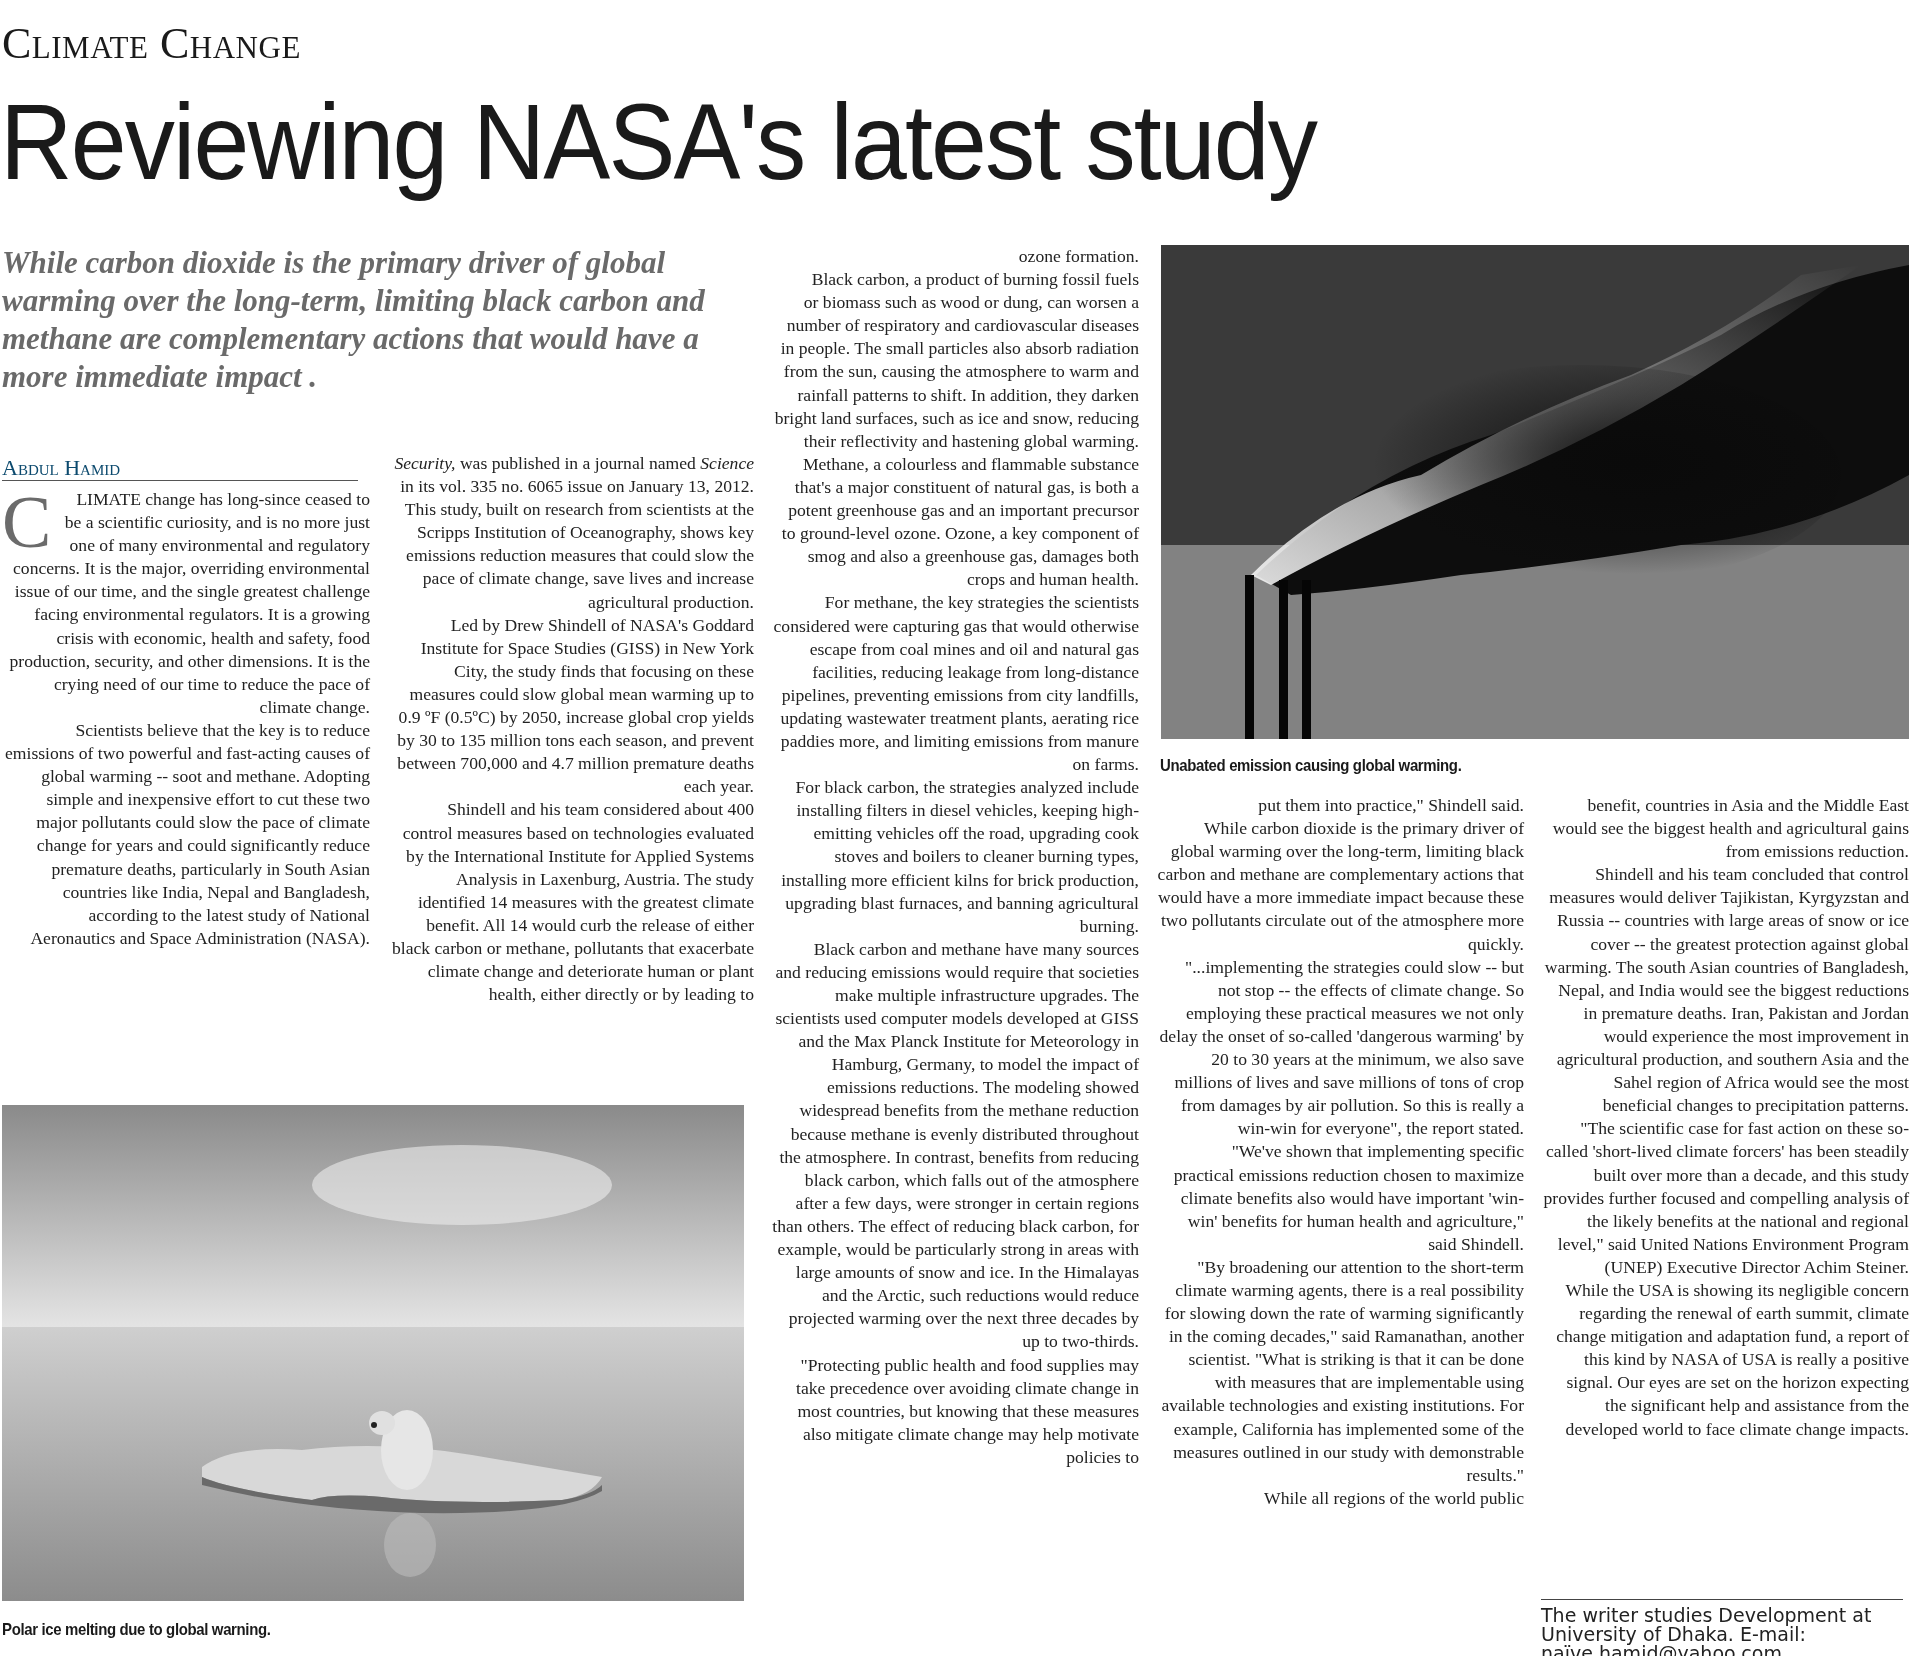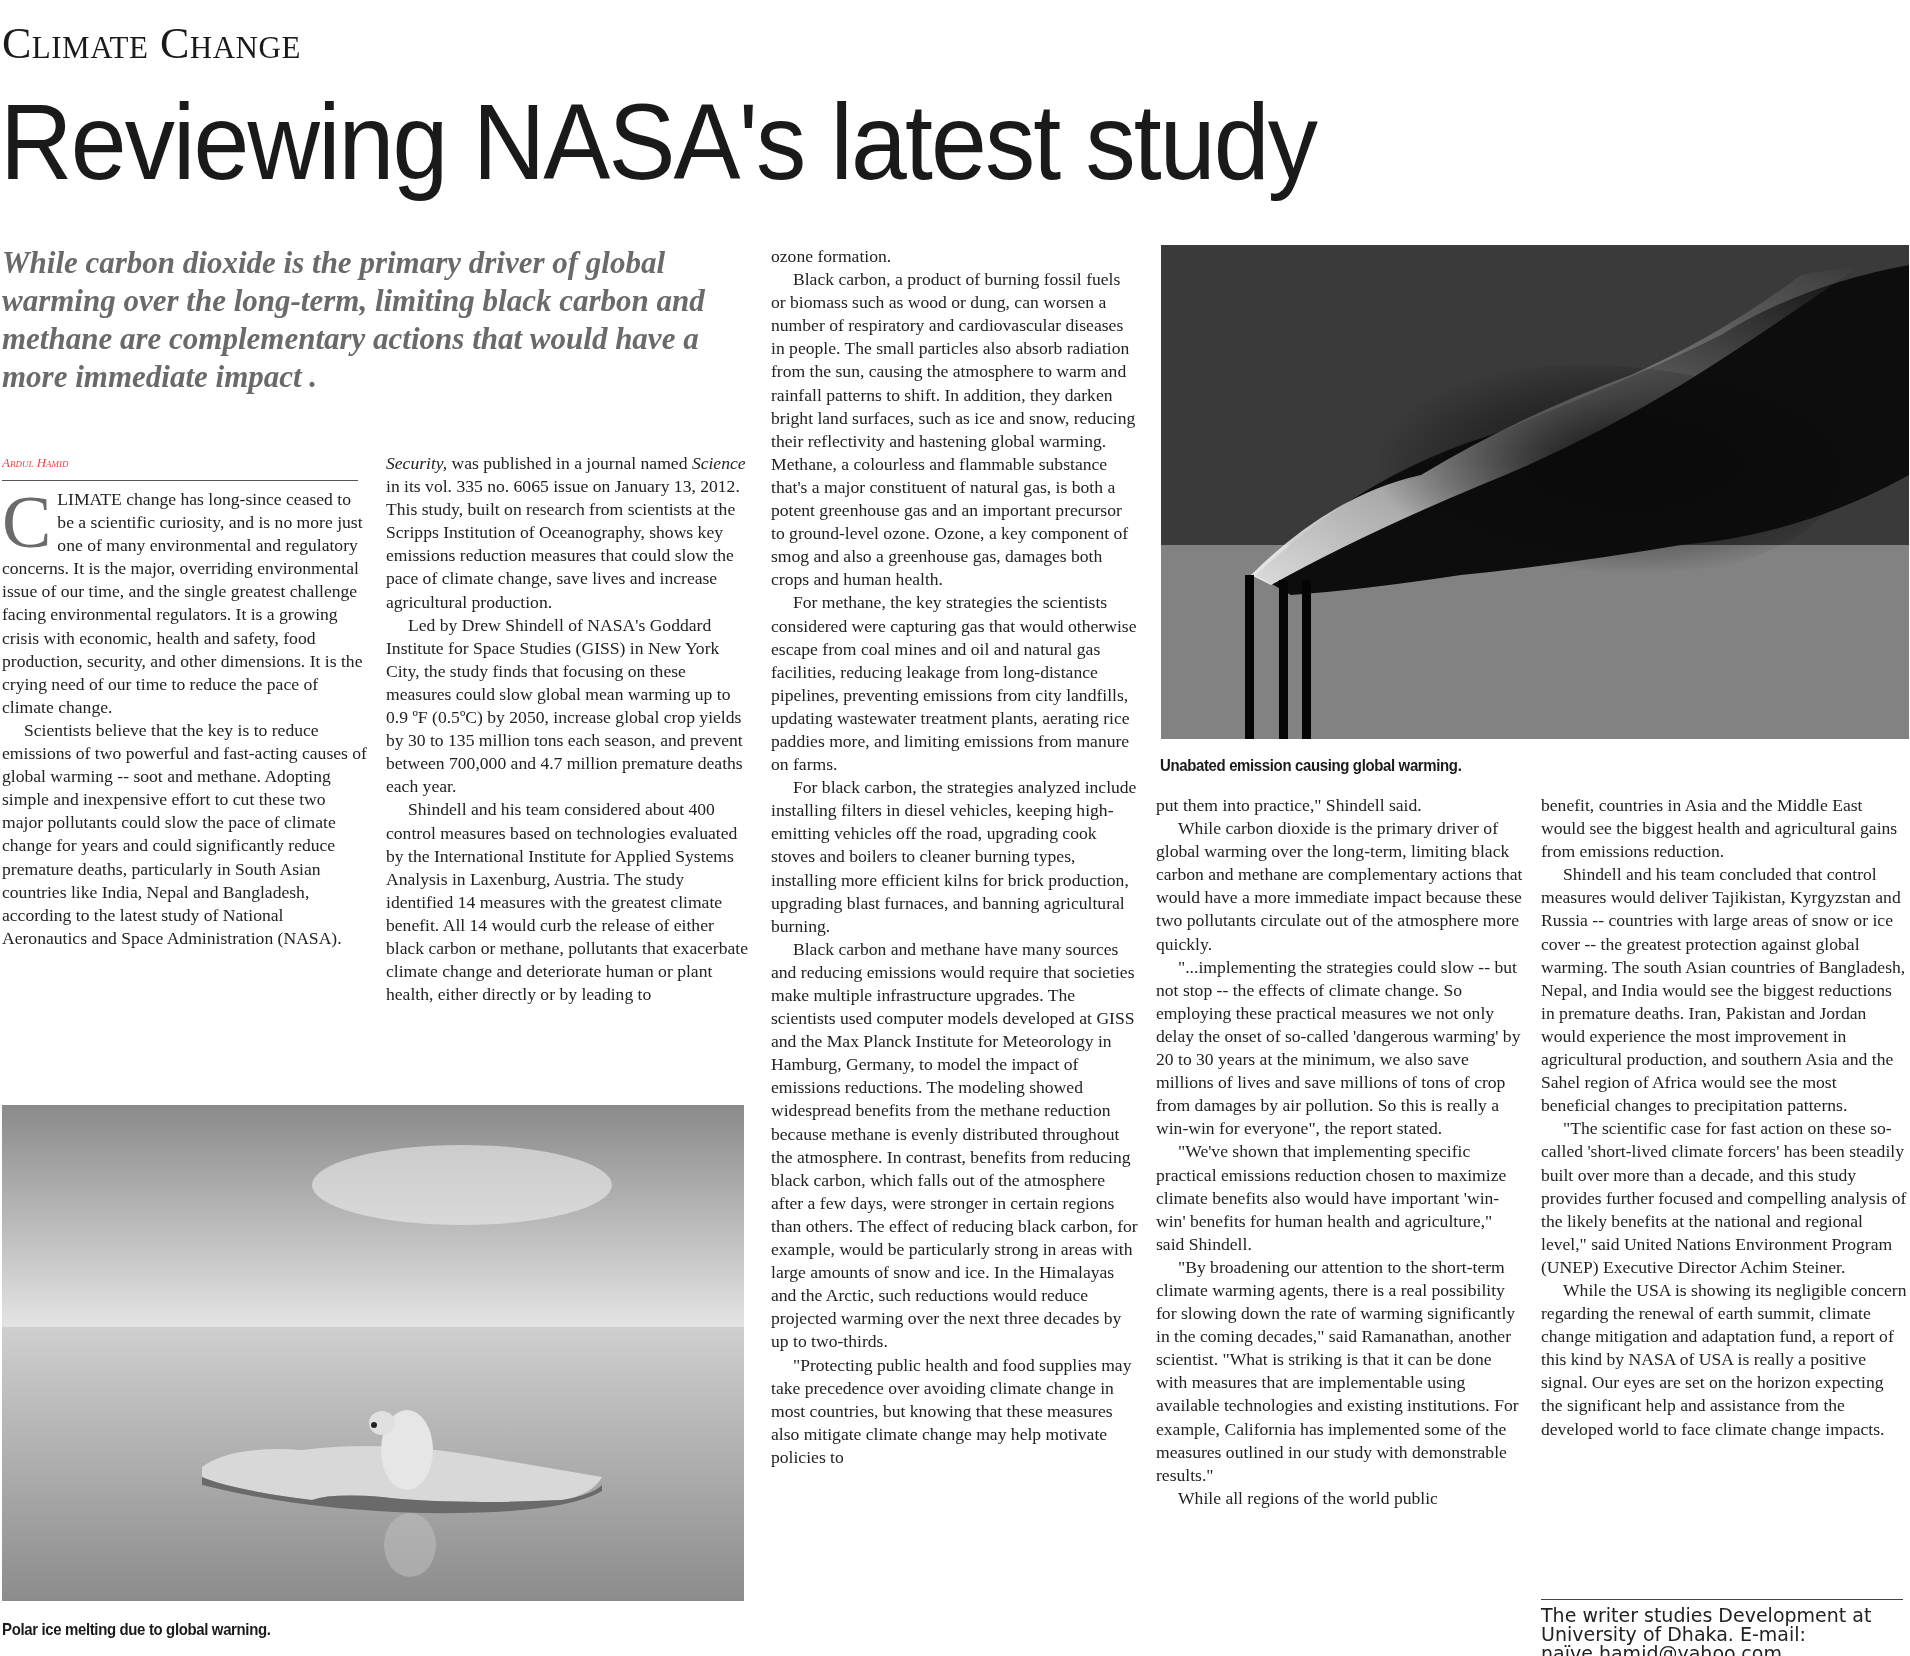--- a/index.html
+++ b/index.html
@@ -22,31 +22,31 @@
     transform-origin: left top; white-space: nowrap;
   }
   .deck {
     position: absolute; left: 2px; top: 244px; width: 720px;
     font-family: "Liberation Serif", serif; font-style: italic; font-weight: bold;
     font-size: 31px; line-height: 38px; color: #6a6a6a;
   }
   .byline {
     position: absolute; left: 2px; top: 455px;
     font-family: "Liberation Serif", serif; font-variant: small-caps;
-    font-size: 13px; color: #ef4444; font-style: italic;
+    font-size: 22px; color: #0c4a6e;
   }
   .byline-rule {
     position: absolute; left: 2px; top: 480px; width: 356px; height: 1px;
     background: #555;
   }
   .col {
     position: absolute; width: 368px;
     font-family: "Liberation Serif", serif;
     font-size: 17.6px; line-height: 23.1px; color: #222;
-    text-align: left;
+    text-align: right;
   }
   .col p { margin: 0; text-indent: 22px; }
   .col p.noindent { text-indent: 0; }
   .col1 { left: 2px; top: 488px; }
   .col2 { left: 386px; top: 452px; }
   .col3 { left: 771px; top: 245px; }
   .col4 { left: 1156px; top: 794px; }
   .col5 { left: 1541px; top: 794px; }
   .dropcap {
     float: left; font-size: 74px; line-height: 60px; color: #6b6b6b;

